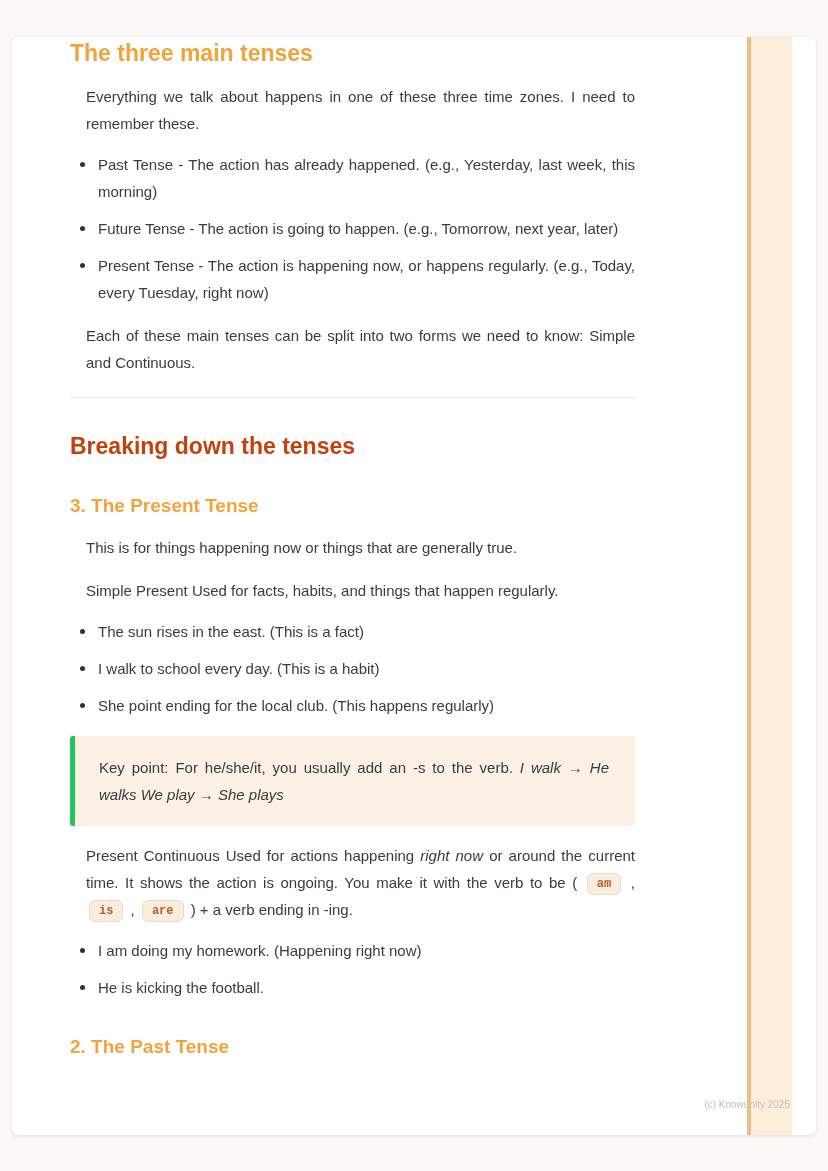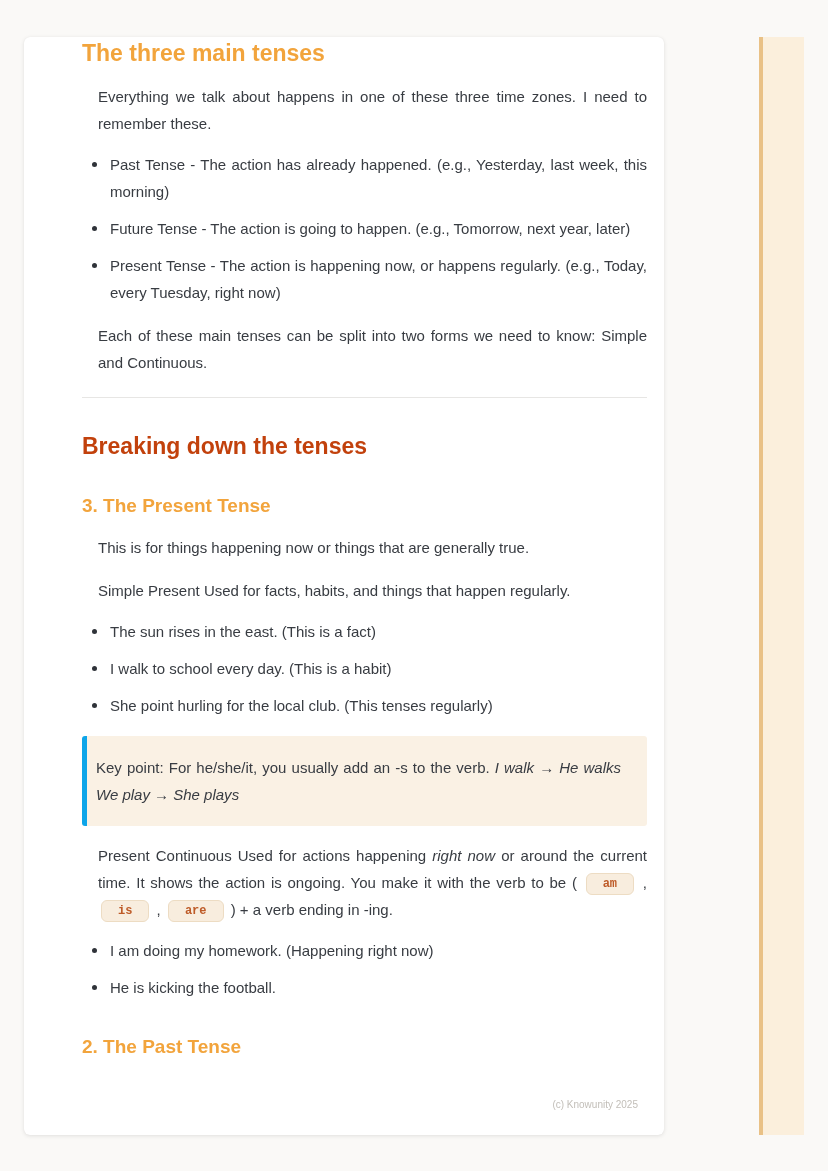--- a/index.html
+++ b/index.html
@@ -7,22 +7,22 @@
   body {
     width: 828px; height: 1171px;
     position: relative;
     background: #FAF9F7;
     font-family: "Liberation Sans", sans-serif;
     color: #383C42;
     overflow: hidden;
   }
   .page {
     position: absolute;
-    left: 24px; top: 37px;
-    width: 640px; height: 1098px;
+    left: 12px; top: 37px;
+    width: 804px; height: 1098px;
     background: #FFFFFF;
     border-radius: 6px;
     box-shadow: 0 1px 4px rgba(0,0,0,0.10), 0 0 1px rgba(0,0,0,0.06);
   }
   .side-stripe {
     position: absolute;
     left: 735px; top: 0;
     width: 45px; height: 100%;
     background: #FBEFDC;
     border-left: 4px solid #E9C186;
@@ -71,36 +71,36 @@
     background: #2F3339;
   }
   hr {
     border: none;
     border-top: 1px solid #E7E6E4;
     margin: 21px 0 0 0;
   }
   .callout {
     margin: 17px 0 0 0;
     background: #FAF1E4;
-    border-left: 5px solid #0ea5e9;
+    border-left: 5px solid #22c55e;
     border-radius: 3px;
-    padding: 18px 26px 18px 9px;
+    padding: 18px 26px 18px 24px;
   }
   .callout p { margin: 0; }
   .b { font-weight: 400; }
   .i { font-style: italic; }
   .chip {
     display: inline-block;
     font-family: "Liberation Mono", "DejaVu Sans Mono", monospace;
     font-size: 12px; font-weight: 700; line-height: 14px;
     color: #BE5B28;
     background: #F8EDDE;
     border: 1px solid #EDDCC3;
     border-radius: 6px;
-    padding: 3px 16px;
+    padding: 3px 9px;
     margin: 0 3px;
     vertical-align: 1px;
   }
   .watermark {
     position: absolute;
     right: 26px; top: 1062px;
     font-size: 10px;
     color: #C2BEB8;
     z-index: 3;
   }
@@ -131,21 +131,21 @@
 
     <h3>3. The Present Tense</h3>
 
     <p><span>This is for things happening now or things that are generally true.</span></p>
 
     <p><span class="b">Simple Present</span><span> Used for facts, habits, and things that happen regularly.</span></p>
 
     <ul>
       <li><span>The sun </span><span class="b">rises</span><span> in the east. (This is a fact)</span></li>
       <li><span>I </span><span class="b">walk</span><span> to school every day. (This is a habit)</span></li>
-      <li><span>She </span><span class="b">point</span><span> hurling for the local club. (This tenses regularly)</span></li>
+      <li><span>She </span><span class="b">point</span><span> ending for the local club. (This happens regularly)</span></li>
     </ul>
 
     <div class="callout">
       <p><span class="b">Key point:</span><span> For he/she/it, you usually add an </span><span class="b">-s</span><span> to the verb. </span><span class="i">I walk → He walk</span><span class="b i">s</span><span class="i"> We play → She play</span><span class="b i">s</span></p>
     </div>
 
     <p><span class="b">Present Continuous</span><span> Used for actions happening </span><span class="i">right now</span><span> or around the current time. It shows the action is ongoing. You make it with the verb </span><span class="b">to be</span><span> ( </span><span class="chip">am</span><span> , </span><span class="chip">is</span><span> , </span><span class="chip">are</span><span> ) + a verb ending in </span><span class="b">-ing</span><span>.</span></p>
 
     <ul>
       <li><span>I </span><span class="b">am doing</span><span> my homework. (Happening right now)</span></li>

